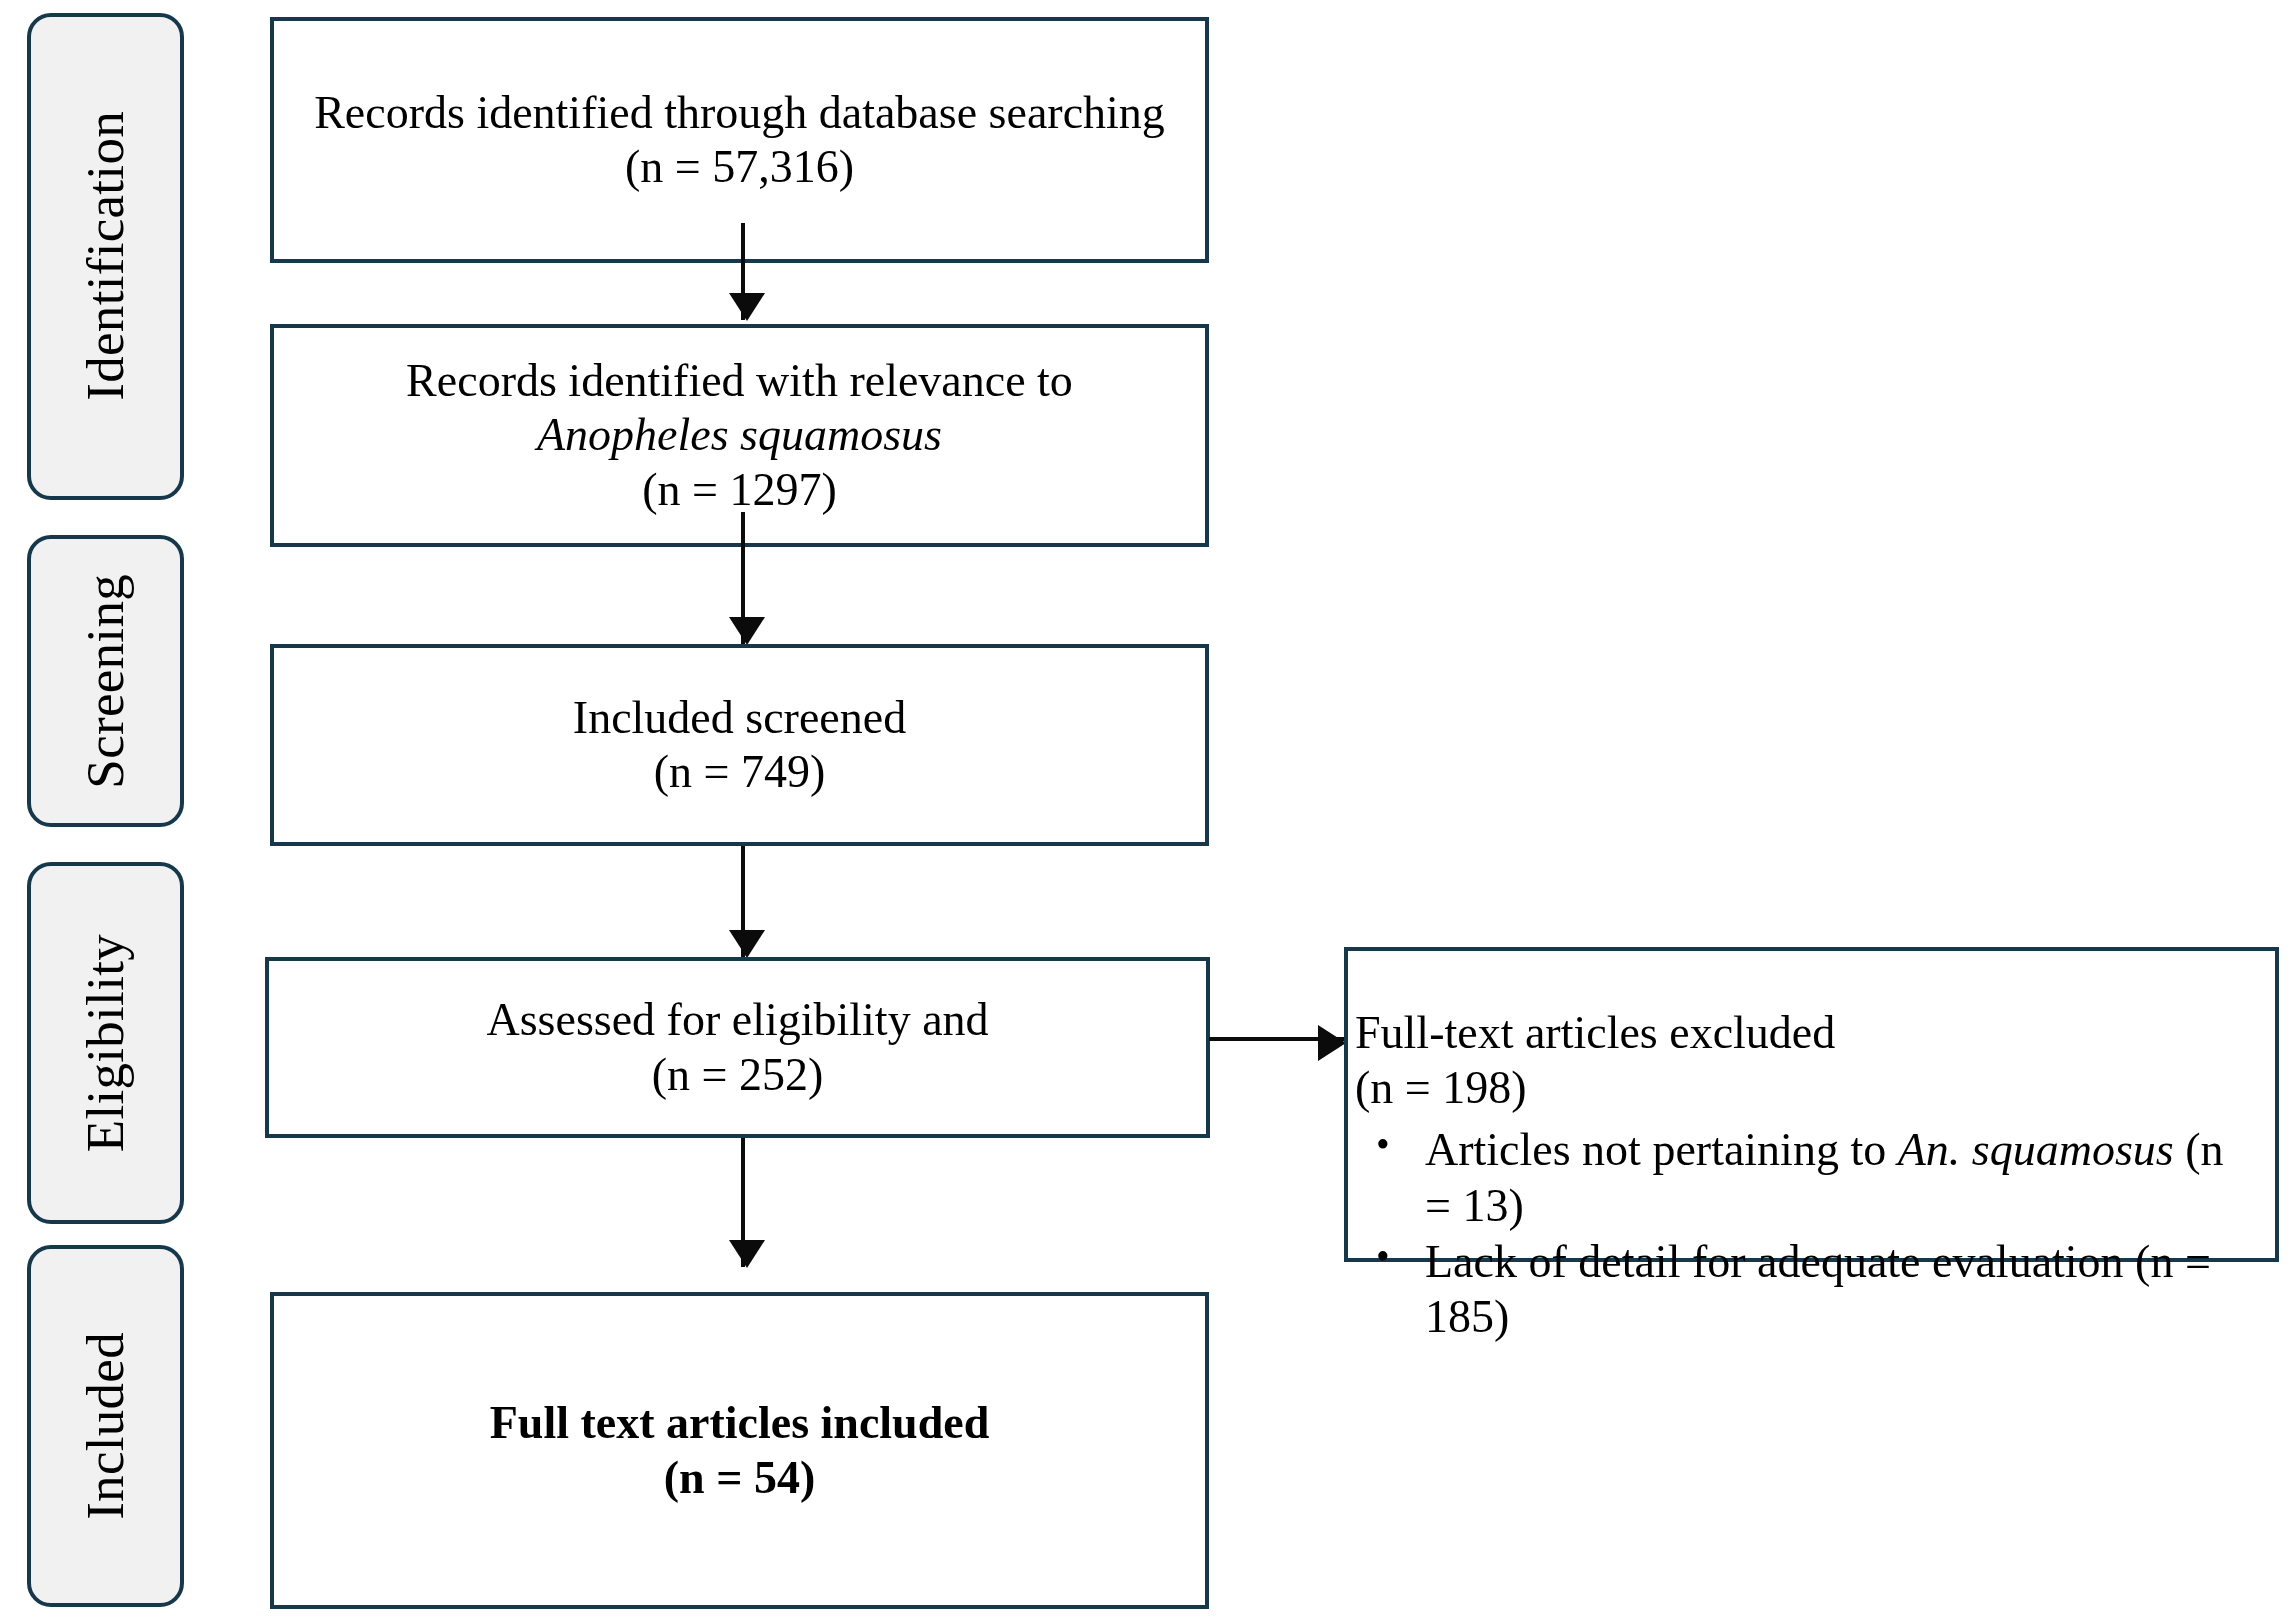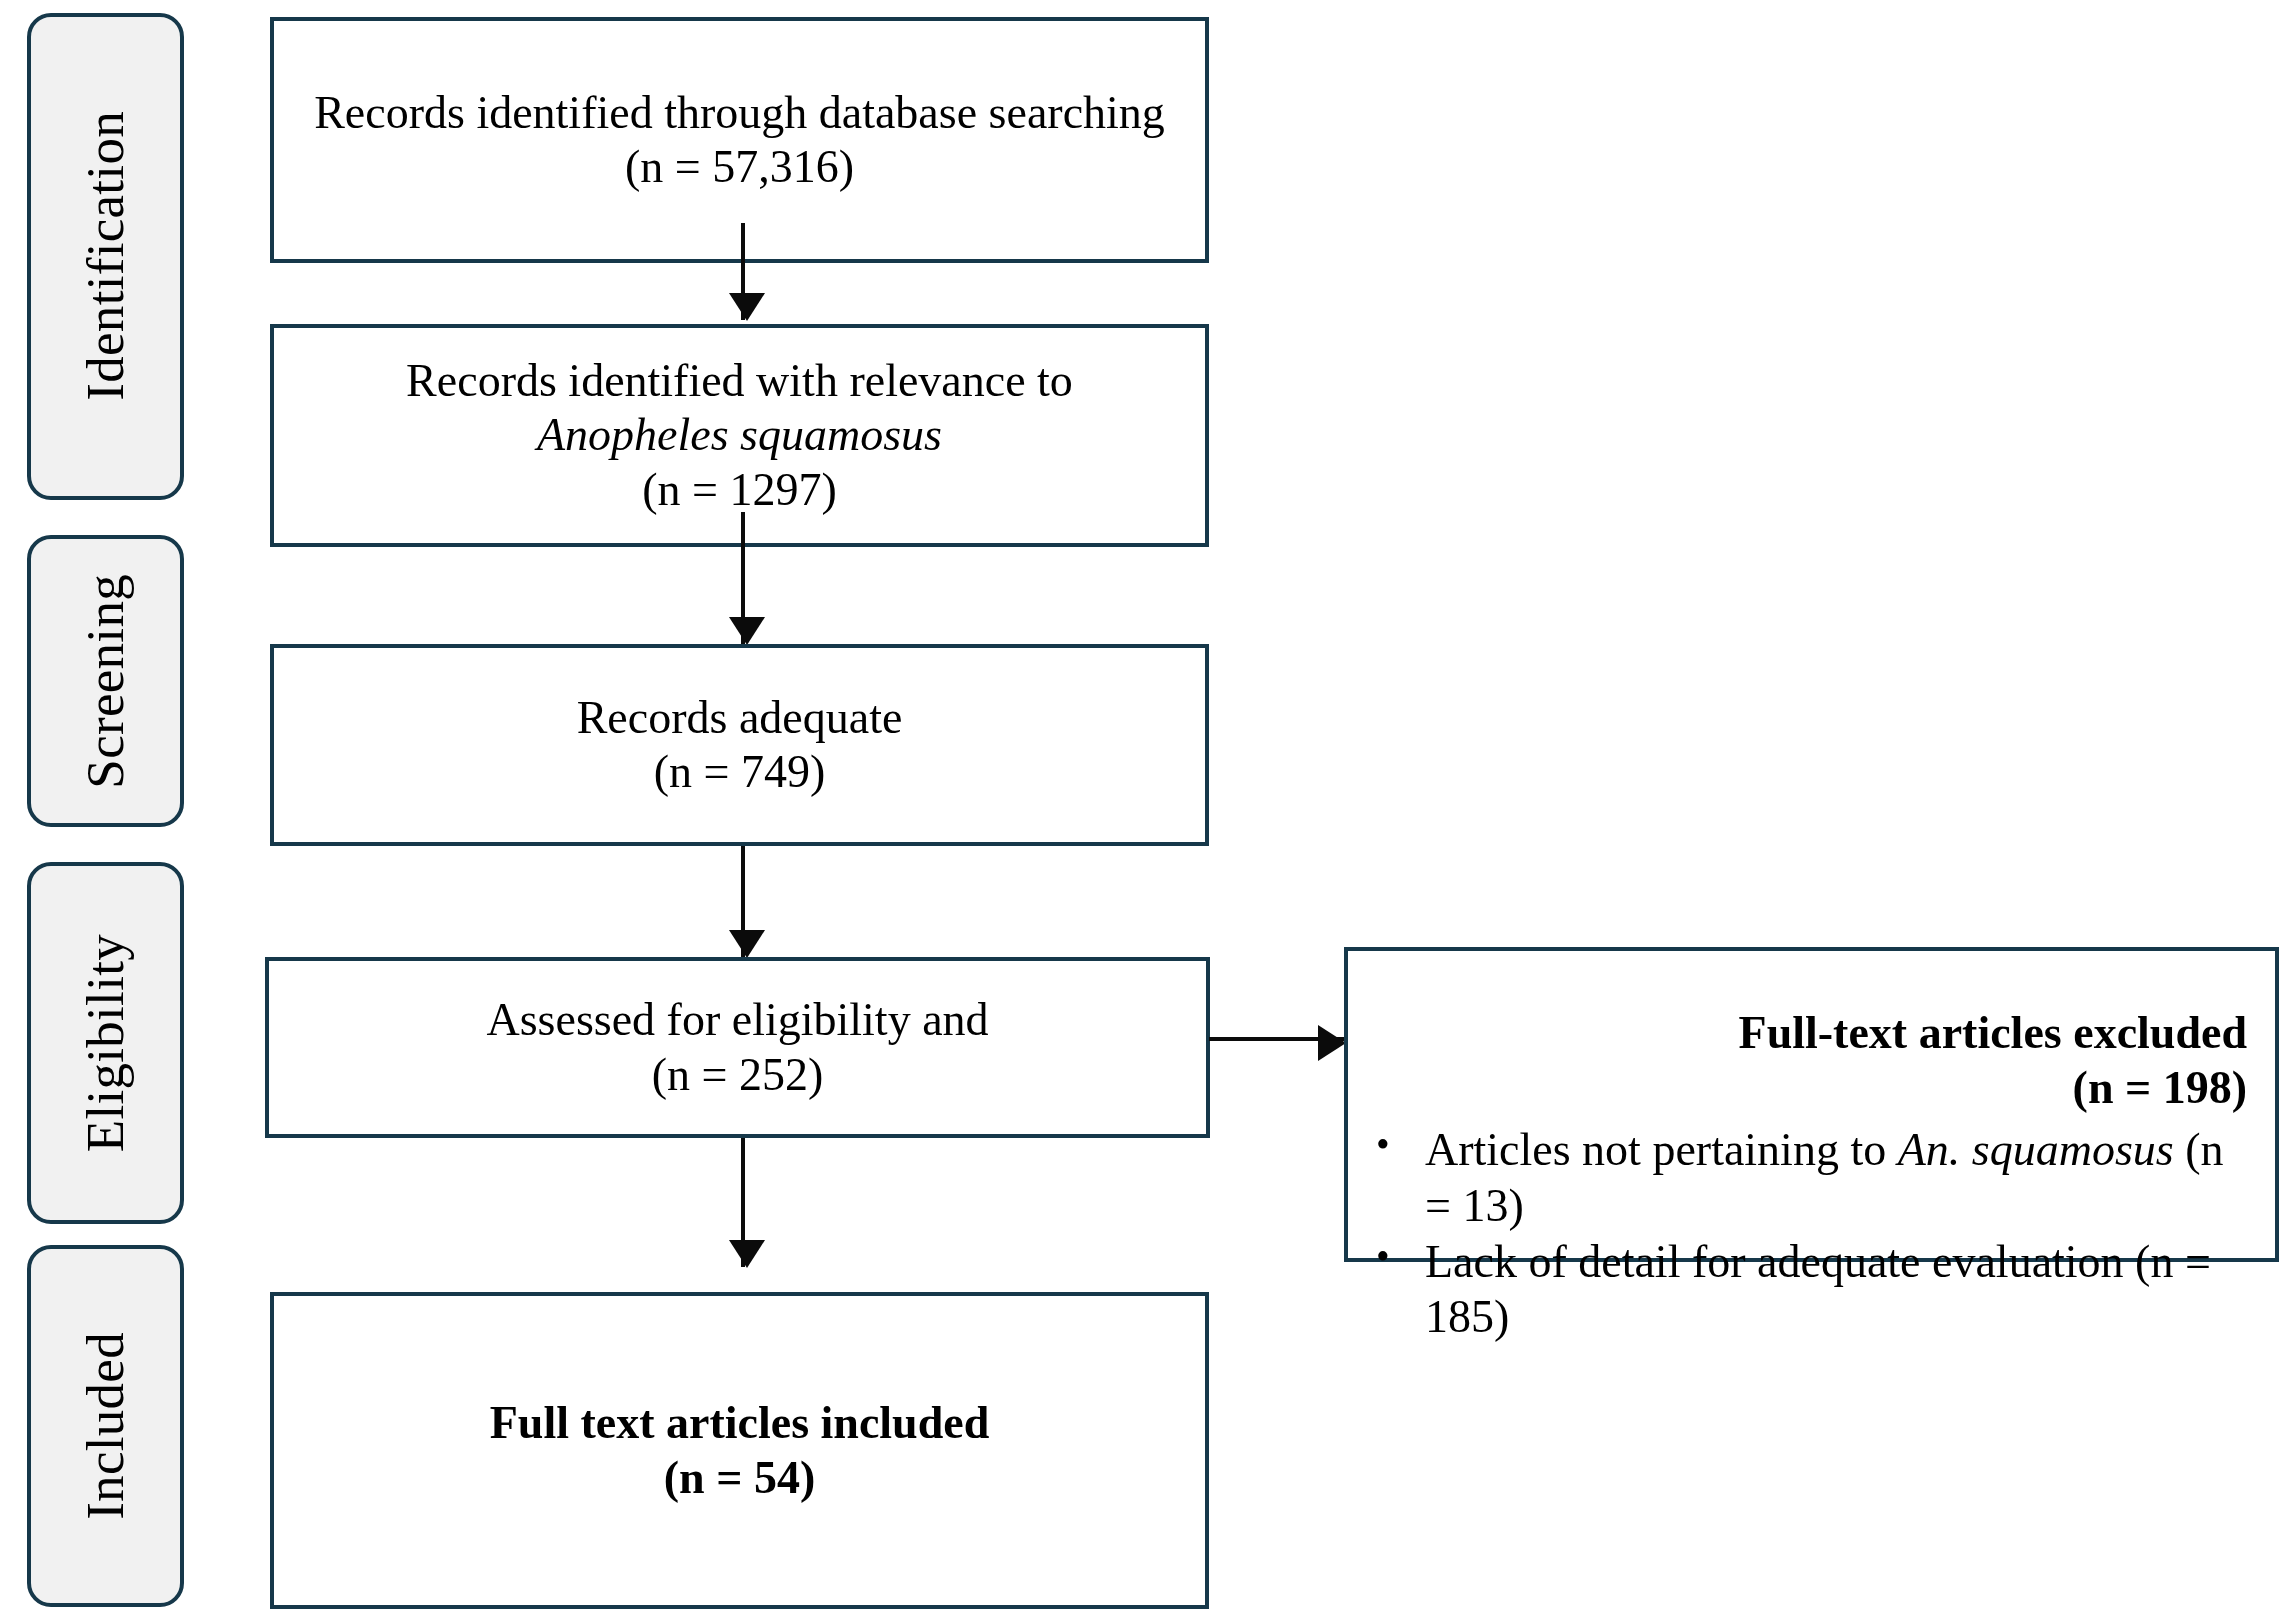--- a/index.html
+++ b/index.html
@@ -64,24 +64,23 @@
 
   
   .excl-box {
     position: absolute;
     box-sizing: border-box;
     background: #ffffff;
     border: 4.9px solid #16384a;
     padding: 54px 28px 7px 7px;
   }
   .excl-head {
-    text-align: right;
+    text-align: left;
     font-size: 46px;
     line-height: 1.2;
-    font-weight: bold;
   }
   .excl-list {
     margin: 7px 0 0 0;
     padding: 0;
     list-style: none;
   }
   .excl-list li {
     position: relative;
     font-size: 46px;
     line-height: 1.2;
@@ -163,21 +162,21 @@
     <div class="line">Records identified with relevance to</div>
     <div class="line it">Anopheles squamosus</div>
     <div class="line">(n = 1297)</div>
   </div>
 
   <div class="v-arrow" style="left:741px; top:512px; height:132px;">
     <span class="head"></span>
   </div>
 
   <div class="flow-box" style="left:270px; top:644px; width:939px; height:202px;">
-    <div class="line">Records adequate</div>
+    <div class="line">Included screened</div>
     <div class="line">(n = 749)</div>
   </div>
 
   <div class="v-arrow" style="left:741px; top:846px; height:111px;">
     <span class="head"></span>
   </div>
 
   <div class="flow-box" style="left:265px; top:957px; width:945px; height:181px;">
     <div class="line">Assessed for eligibility and</div>
     <div class="line">(n = 252)</div>

